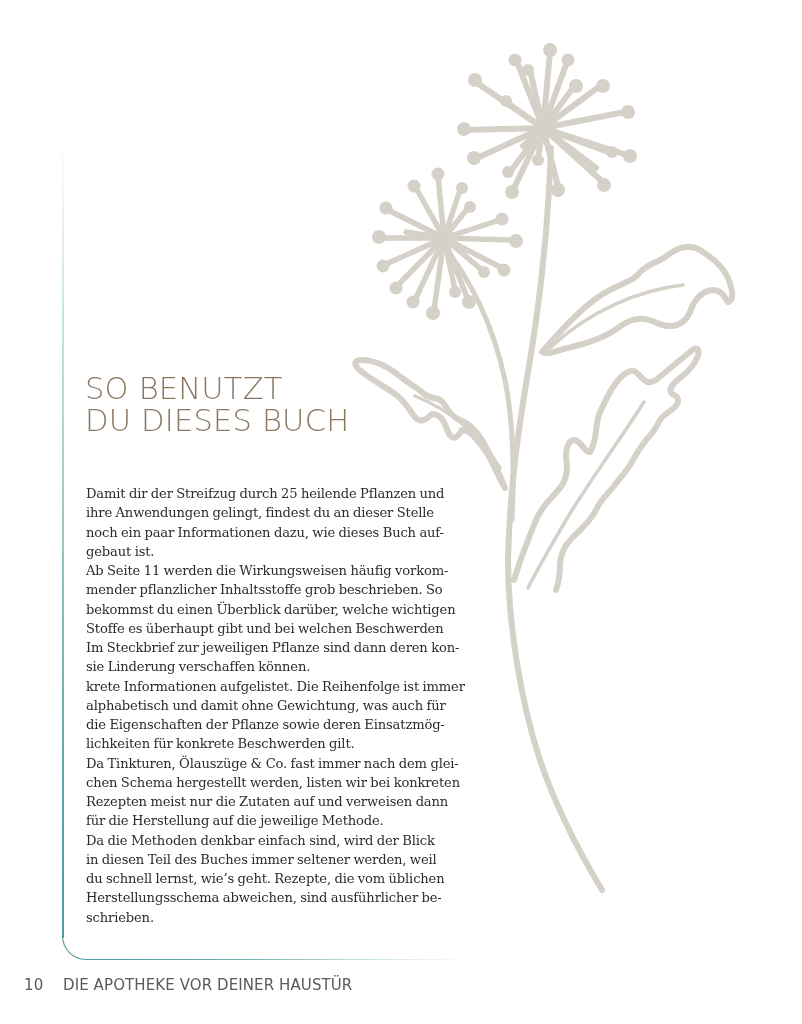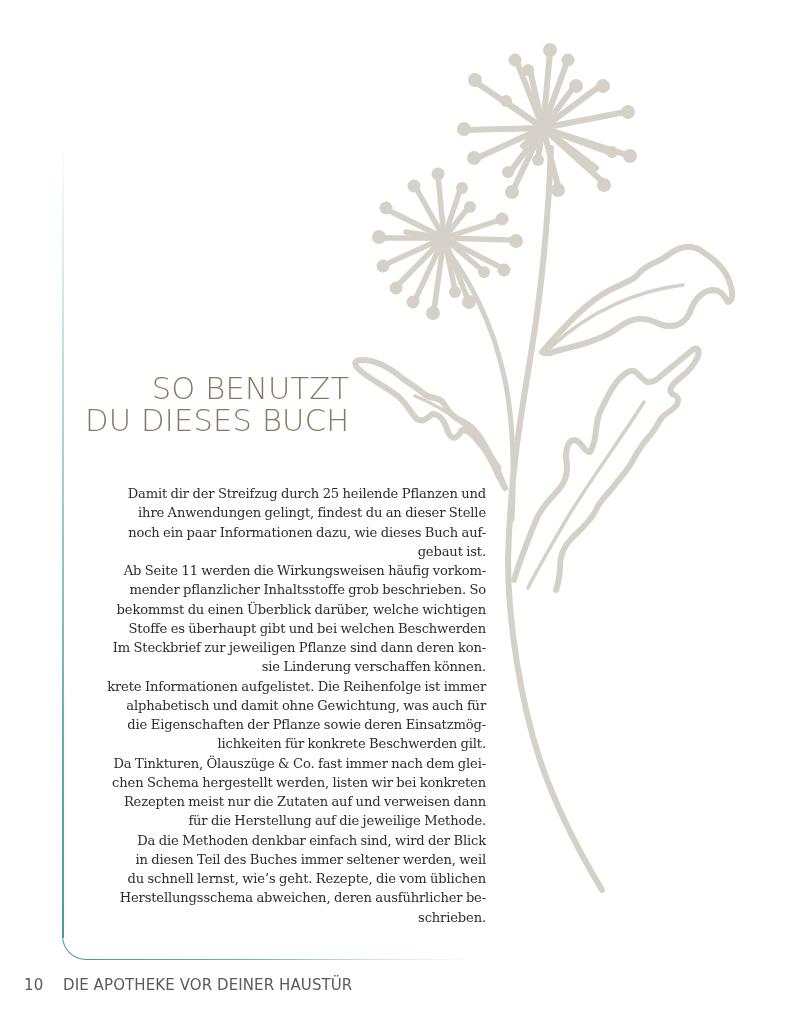--- a/index.html
+++ b/index.html
@@ -51,21 +51,20 @@
       position: absolute;
       left: 85px;
       top: 373px;
       margin: 0;
       font-family: "DejaVu Sans", sans-serif;
       font-weight: 200;
       font-size: 30.5px;
       line-height: 32px;
       letter-spacing: 0.2px;
       color: #8a7762;
-      text-align: right;
       -webkit-text-stroke: 0px;
     }
     .heading span {
       display: block;
       white-space: nowrap;
     }
     .body-text {
       position: absolute;
       left: 86px;
       top: 484px;
@@ -73,21 +72,20 @@
       font-family: "DejaVu Serif", serif;
       font-size: 13.1px;
       line-height: 19.25px;
       color: #2d2c2b;
       letter-spacing: -0.15px;
       word-spacing: -0.5px;
     }
     .body-text .line {
       display: block;
       white-space: nowrap;
-      text-align: right;
     }
     .footer {
       position: absolute;
       left: 24px;
       top: 976px;
       font-family: "DejaVu Sans", sans-serif;
       font-size: 15px;
       line-height: 18px;
       color: #5a5a5a;
       letter-spacing: 0.1px;
@@ -236,20 +234,20 @@
     <span class="line">alphabetisch und damit ohne Gewichtung, was auch für</span>
     <span class="line">die Eigenschaften der Pflanze sowie deren Einsatzmög-</span>
     <span class="line">lichkeiten für konkrete Beschwerden gilt.</span>
     <span class="line">Da Tinkturen, Ölauszüge &amp; Co. fast immer nach dem glei-</span>
     <span class="line">chen Schema hergestellt werden, listen wir bei konkreten</span>
     <span class="line">Rezepten meist nur die Zutaten auf und verweisen dann</span>
     <span class="line">für die Herstellung auf die jeweilige Methode.</span>
     <span class="line">Da die Methoden denkbar einfach sind, wird der Blick</span>
     <span class="line">in diesen Teil des Buches immer seltener werden, weil</span>
     <span class="line">du schnell lernst, wie’s geht. Rezepte, die vom üblichen</span>
-    <span class="line">Herstellungsschema abweichen, deren ausführlicher be-</span>
+    <span class="line">Herstellungsschema abweichen, sind ausführlicher be-</span>
     <span class="line">schrieben.</span>
   </div>
 
   <div class="footer">
     <span class="page-num">10</span><span>DIE APOTHEKE VOR DEINER HAUSTÜR</span>
   </div>
 </div>
 
 </body></html>

